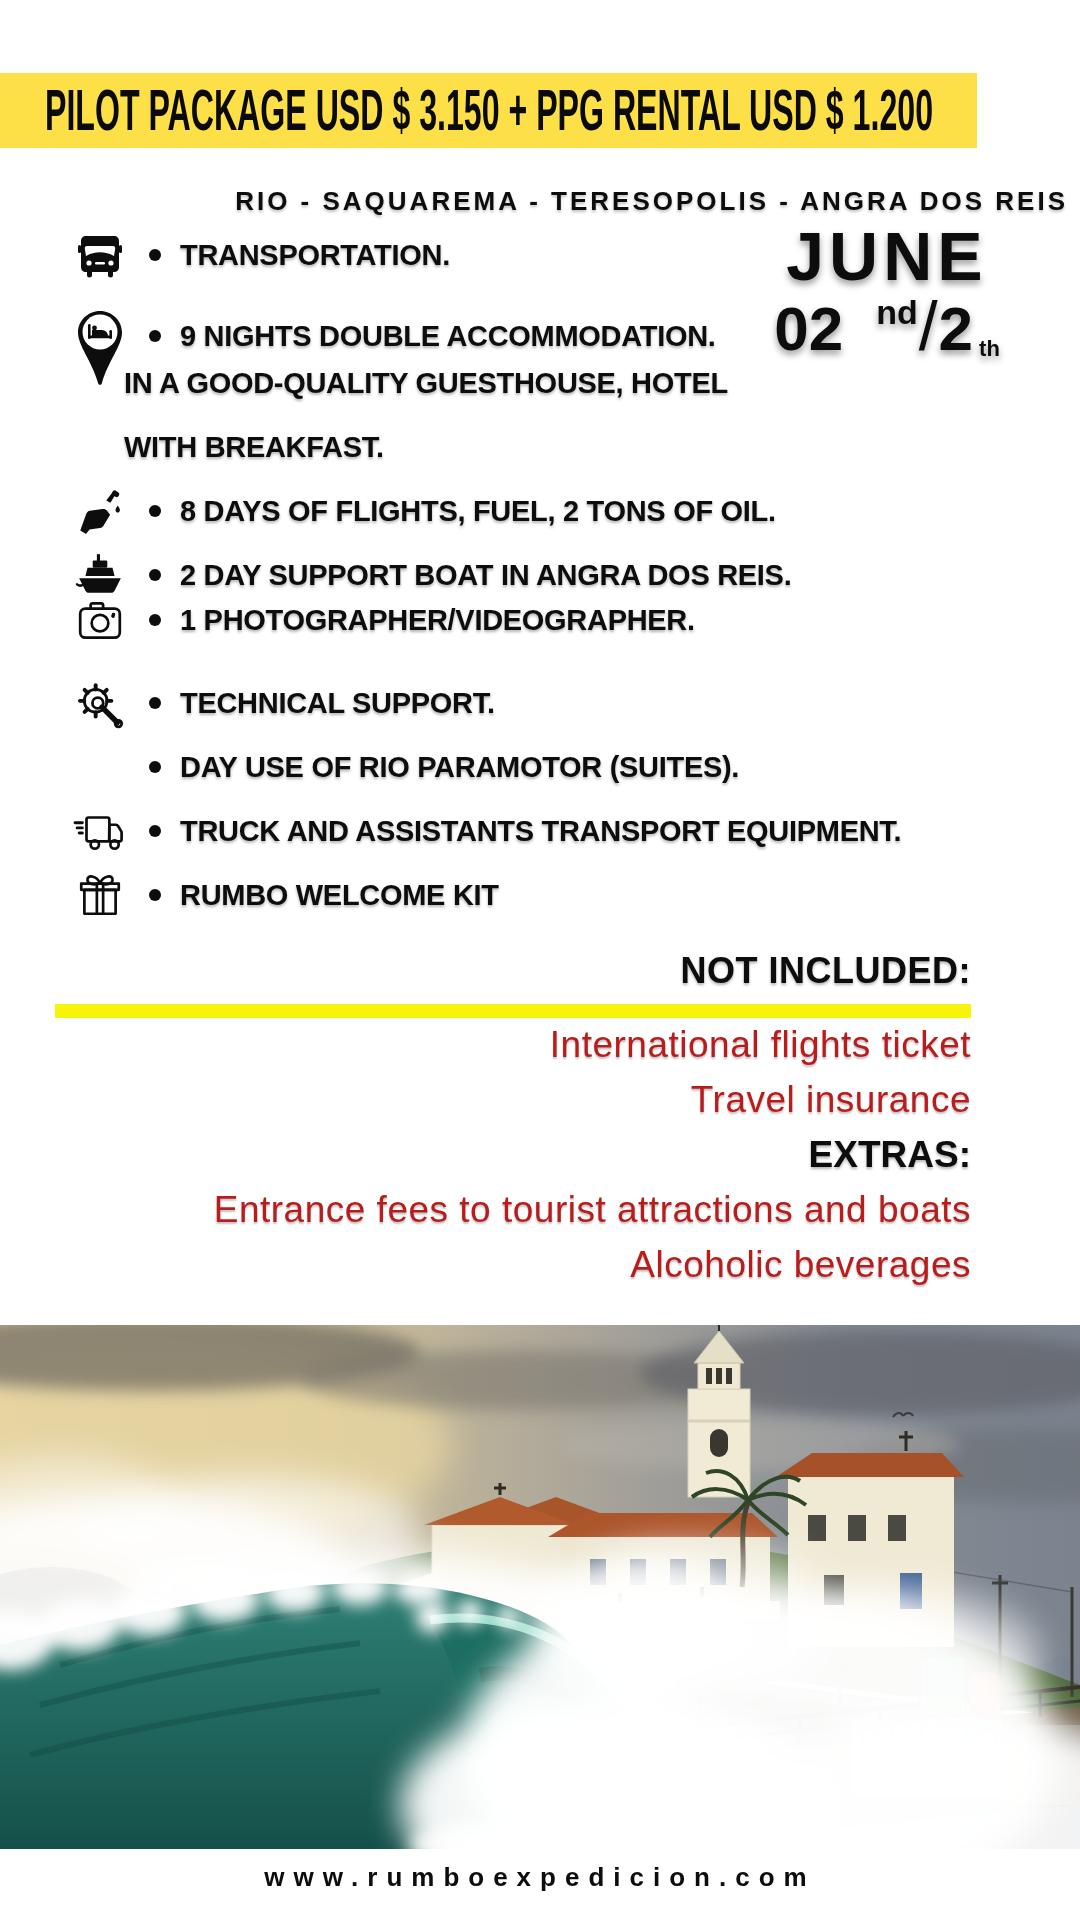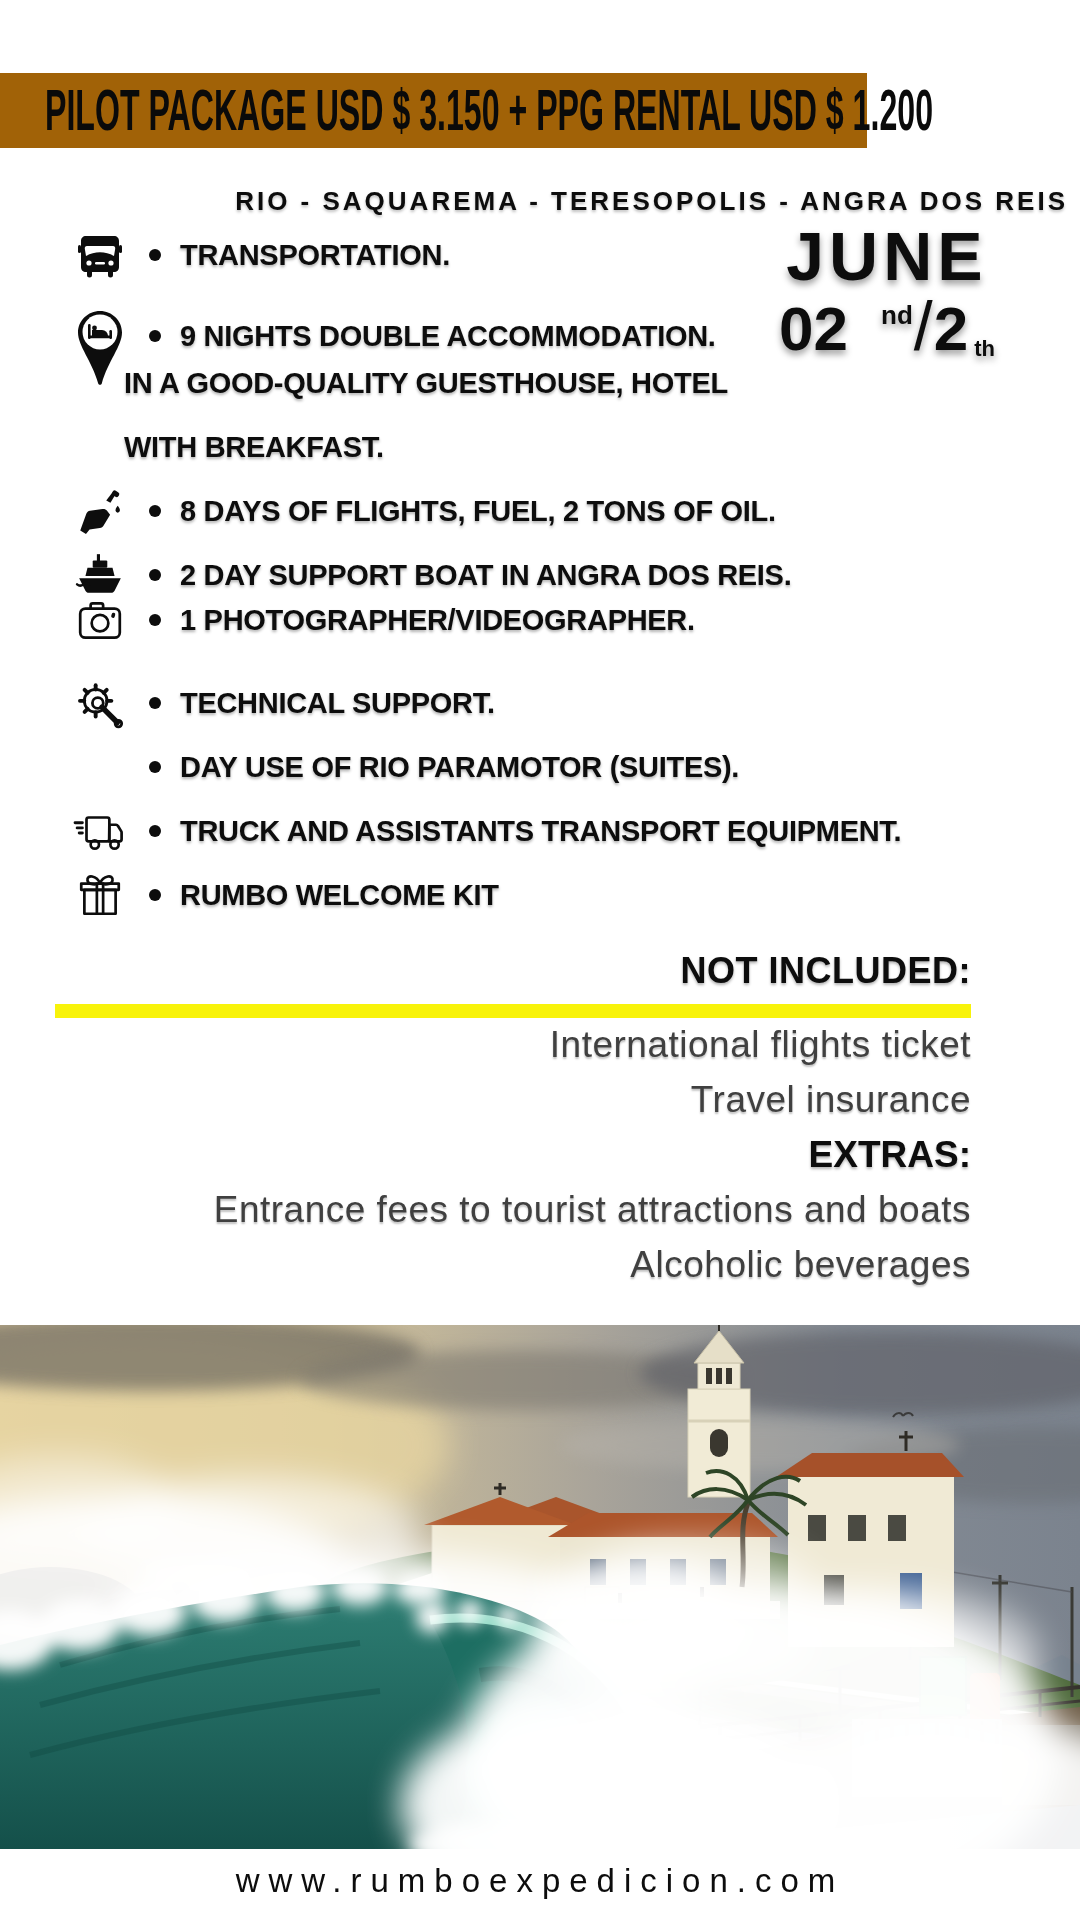--- a/index.html
+++ b/index.html
@@ -1,40 +1,40 @@
 <!DOCTYPE html>
 <html><head>
 <meta charset="utf-8">
 <style>
   html,body{margin:0;padding:0;background:#ffffff;}
   .page{
     position:relative;width:1080px;height:1920px;background:#fff;overflow:hidden;
     font-family:"Liberation Sans",sans-serif;color:#0d0d0d;
   }
   
-  .banner{position:absolute;top:73px;left:0;width:867px;height:75px;background:#a16207;}
+  .banner{position:absolute;top:73px;left:0;width:977px;height:75px;background:#fde047;}
   .banner svg{display:block;}
   .banner text{fill:#0a0a0a;font-family:"Liberation Sans",sans-serif;font-weight:800;}
   
   .route{
     position:absolute;top:186px;left:0;width:1068px;text-align:right;
     font-size:26px;font-weight:700;letter-spacing:3px;
     text-shadow:0 2px 3px rgba(0,0,0,.25);white-space:nowrap;
   }
   
   .date-block{position:absolute;top:222px;right:58px;width:270px;text-align:center;}
   .date-month{
     font-size:68px;font-weight:800;letter-spacing:5px;line-height:1;
     text-shadow:0 4px 7px rgba(0,0,0,.4);
   }
   .date-days{
     margin-top:2px;font-size:62px;font-weight:800;line-height:1;
     text-shadow:0 4px 7px rgba(0,0,0,.4);white-space:nowrap;
   }
-  .date-days .sup{display:inline-block;font-size:26px;font-weight:800;transform:translateY(-26px);margin-left:33px;}
+  .date-days .sup{display:inline-block;font-size:34px;font-weight:800;transform:translateY(-26px);margin-left:33px;}
   .date-days .slash{font-weight:400;font-size:68px;padding:0 1px;}
   .date-days .sub{display:inline-block;font-size:22px;font-weight:700;transform:translateY(6px);margin-left:6px;}
   
   .inc-row{position:absolute;left:0;width:1080px;height:64px;}
   .inc-icon{position:absolute;left:72px;top:4px;width:56px;height:56px;display:flex;align-items:center;justify-content:center;}
   .inc-icon svg{display:block;}
   .inc-bullet{position:absolute;left:149px;top:26px;width:12px;height:12px;border-radius:50%;background:#0d0d0d;}
   .inc-text{
     position:absolute;left:180px;top:0;line-height:64px;
     font-size:29px;font-weight:700;letter-spacing:-.3px;white-space:nowrap;
@@ -42,37 +42,37 @@
   }
   .inc-row.cont .inc-text{left:124px;}
   
   .ni-head{
     position:absolute;top:950px;right:109px;font-size:36px;font-weight:800;
     letter-spacing:.5px;text-shadow:0 2px 3px rgba(0,0,0,.3);white-space:nowrap;
   }
   .ni-bar{position:absolute;top:1004px;left:55px;width:916px;height:14px;background:#F8F30A;}
   .ni-item{
     position:absolute;right:109px;font-size:37px;font-weight:400;letter-spacing:.5px;
-    color:#404040;text-shadow:0 2px 2px rgba(0,0,0,.25);white-space:nowrap;
+    color:#b91c1c;text-shadow:0 2px 2px rgba(0,0,0,.25);white-space:nowrap;
   }
   .ni-item.b1{top:1024px;}
   .ni-item.b2{top:1079px;}
   .ni-extras{
     position:absolute;top:1134px;right:109px;font-size:37px;font-weight:800;
     text-shadow:0 2px 3px rgba(0,0,0,.3);white-space:nowrap;
   }
   .ni-item.b3{top:1189px;}
   .ni-item.b4{top:1244px;}
   
   .photo{position:absolute;top:1325px;left:0;width:1080px;height:524px;}
   .photo svg{display:block;}
   
   .footer{
     position:absolute;top:1862px;left:0;width:1080px;text-align:center;
-    font-size:33px;font-weight:400;letter-spacing:9px;white-space:nowrap;
+    font-size:26px;font-weight:700;letter-spacing:9px;white-space:nowrap;
   }
   .icon-stroke{fill:none;stroke:#0d0d0d;stroke-width:2.6;stroke-linecap:round;stroke-linejoin:round;}
 </style>
 </head>
 <body>
 
 <div class="page">
 
   <div class="banner">
     <svg width="975" height="75" viewBox="0 0 975 75">

